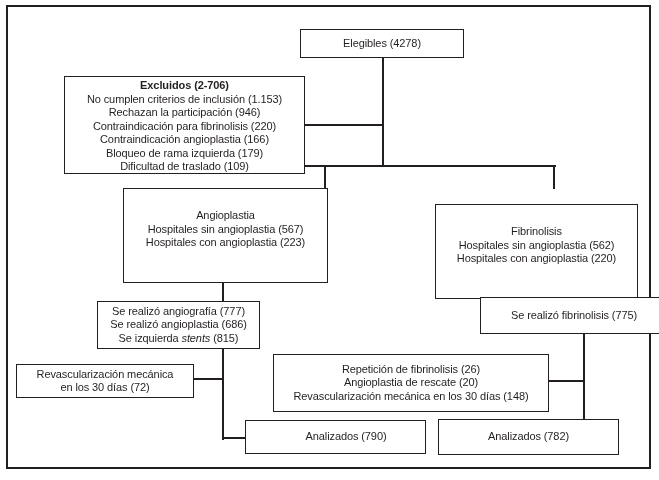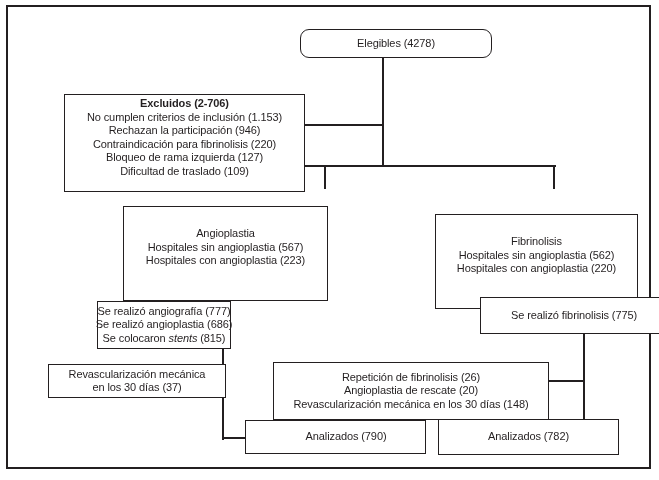--- a/index.html
+++ b/index.html
@@ -26,21 +26,21 @@
     box-sizing:border-box;
     border:1.5px solid var(--ink);
     background:var(--bg);
     display:flex;flex-direction:column;
     align-items:center;
     text-align:center;
     font-size:11px;line-height:13.5px;
     letter-spacing:-0.1px;
   }
   .v-center{justify-content:center;}
-  .v-top{justify-content:flex-start;margin-top:18px;}
+  .v-top{justify-content:flex-start;}
   .ln{white-space:nowrap;}
   .b{font-weight:bold;}
   .pad2{padding-top:2px;}
   .pad4{padding-top:20px;}
 </style>
 </head>
 <body>
 
 <div class="canvas">
 
@@ -52,61 +52,62 @@
   <div class="line" style="left:324px;top:165px;width:2px;height:24px;"></div>
   <div class="line" style="left:553px;top:165px;width:2px;height:24px;"></div>
   <div class="line" style="left:222px;top:281px;width:2px;height:21px;"></div>
   <div class="line" style="left:555px;top:281px;width:2px;height:17px;"></div>
   <div class="line" style="left:222px;top:347px;width:2px;height:93px;"></div>
   <div class="line" style="left:192px;top:378px;width:31px;height:2px;"></div>
   <div class="line" style="left:222px;top:437px;width:24px;height:2px;"></div>
   <div class="line" style="left:583px;top:332px;width:2px;height:88px;"></div>
   <div class="line" style="left:547px;top:380px;width:37px;height:2px;"></div>
 
-  <div class="box v-center" style="left:300px;top:29px;width:192px;height:29px;border-radius:9px;">
+  <div class="box v-center" style="left:300px;top:29px;width:164px;height:29px;">
     <div class="ln">Elegibles (4278)</div>
   </div>
 
   <div class="box v-top pad2" style="left:64px;top:76px;width:241px;height:98px;">
     <div class="ln b">Excluidos (2-706)</div>
     <div class="ln">No cumplen criterios de inclusión (1.153)</div>
     <div class="ln">Rechazan la participación (946)</div>
     <div class="ln">Contraindicación para fibrinolisis (220)</div>
-    <div class="ln">Bloqueo de rama izquierda (127)</div>
+    <div class="ln">Contraindicación angioplastia (166)</div>
+    <div class="ln">Bloqueo de rama izquierda (179)</div>
     <div class="ln">Dificultad de traslado (109)</div>
   </div>
 
   <div class="box v-top pad4" style="left:123px;top:188px;width:205px;height:95px;">
     <div class="ln">Angioplastia</div>
     <div class="ln">Hospitales sin angioplastia (567)</div>
     <div class="ln">Hospitales con angioplastia (223)</div>
   </div>
 
-  <div class="box v-top pad4" style="left:435px;top:196px;width:203px;height:95px;">
+  <div class="box v-top pad4" style="left:435px;top:204px;width:203px;height:95px;">
     <div class="ln">Fibrinolisis</div>
     <div class="ln">Hospitales sin angioplastia (562)</div>
     <div class="ln">Hospitales con angioplastia (220)</div>
   </div>
 
-  <div class="box v-center" style="left:97px;top:301px;width:134px;height:48px;">
+  <div class="box v-center" style="left:97px;top:301px;width:163px;height:48px;">
     <div class="ln">Se realizó angiografía (777)</div>
     <div class="ln">Se realizó angioplastia (686)</div>
-    <div class="ln"><span>Se colocaron </span><i>stents</i><span> (815)</span></div>
+    <div class="ln"><span>Se izquierda </span><i>stents</i><span> (815)</span></div>
   </div>
 
   <div class="box v-center" style="left:480px;top:297px;width:188px;height:37px;">
     <div class="ln">Se realizó fibrinolisis (775)</div>
   </div>
 
-  <div class="box v-center" style="left:16px;top:364px;width:178px;height:34px;margin-left:32px;">
+  <div class="box v-center" style="left:16px;top:364px;width:178px;height:34px;">
     <div class="ln">Revascularización mecánica</div>
-    <div class="ln">en los 30 días (37)</div>
+    <div class="ln">en los 30 días (72)</div>
   </div>
 
-  <div class="box v-center" style="left:273px;top:354px;width:276px;height:58px;margin-top:8px;">
+  <div class="box v-center" style="left:273px;top:354px;width:276px;height:58px;">
     <div class="ln">Repetición de fibrinolisis (26)</div>
     <div class="ln">Angioplastia de rescate (20)</div>
     <div class="ln">Revascularización mecánica en los 30 días (148)</div>
   </div>
 
   <div class="box v-center" style="left:245px;top:420px;width:181px;height:34px;padding-left:21px;">
     <div class="ln">Analizados (790)</div>
   </div>
 
   <div class="box v-center" style="left:438px;top:419px;width:181px;height:36px;">

